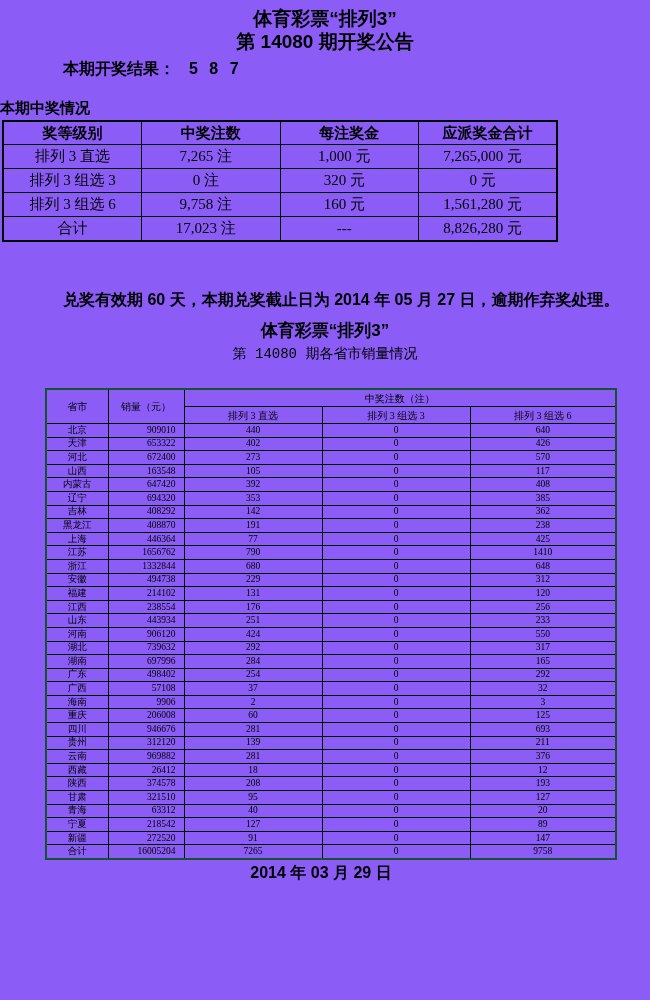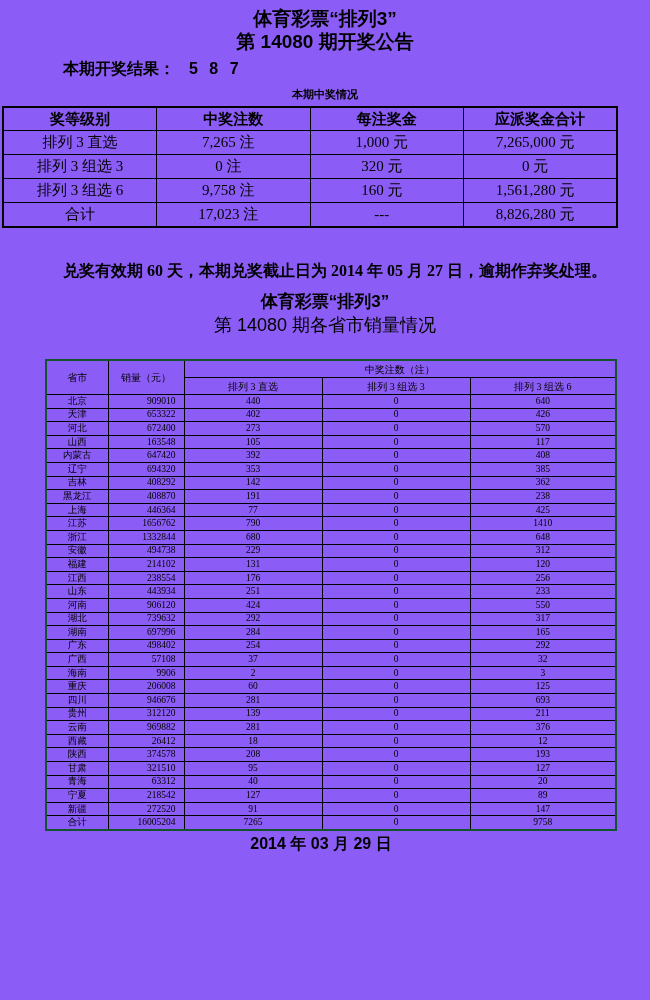--- a/index.html
+++ b/index.html
@@ -7,35 +7,35 @@
   .page{position:relative;width:650px;height:1000px;overflow:hidden;background:#8b5cf6;}
 
   .doc-title{padding-top:7px;text-align:center;font-size:19px;line-height:23px;font-weight:700;}
 
   .para{margin:0 10px 0 31px;font-size:16px;font-weight:700;line-height:31px;text-align:left;}
   .indent{text-indent:2em;}
   .p1{margin-top:50px;}
   .result-line{white-space:nowrap;}
   .result-nums{word-spacing:7px;padding-left:14px;}
 
-  .t1-title{margin-top:1px;text-align:center;font-size:11px;font-weight:700;line-height:18px;}
+  .t1-title{margin-top:15px;text-align:left;font-size:15px;font-weight:700;line-height:18px;}
 
   table{border-collapse:collapse;table-layout:fixed;}
-  table.t1{width:616px;margin:3px 2px 0 2px;border:2px solid #000;
+  table.t1{width:556px;margin:3px 2px 0 2px;border:2px solid #000;
            font-family:"Liberation Serif","DejaVu Serif",serif;font-size:15px;}
   .t1 th{border:1px solid #000;height:22px;font-family:"Liberation Sans",sans-serif;
          font-size:15px;font-weight:700;text-align:center;padding:0;}
   .t1 td{border:1px solid #000;height:23px;padding:0 10px 0 0;text-align:center;}
   .t1 td:first-child{text-align:center;padding:0;}
 
-  .p2{margin-top:27px;font-family:Liberation Serif, serif;}
+  .p2{margin-top:42px;}
 
   .subtitle{margin-top:5px;text-align:center;}
   .subtitle-l1{font-size:17px;font-weight:700;line-height:22px;}
-  .subtitle-l2{font-size:18px;font-weight:400;line-height:24px;}
+  .subtitle-l2{font-size:14px;font-weight:400;line-height:24px;font-family:Liberation Mono, monospace;}
 
   table.t2{width:570px;margin:22px 16px 0 45px;border:2px solid #14532d;font-size:9.5px;font-family:Liberation Serif, serif;}
   .t2 th{border:1px solid #000;height:16px;padding:0;font-size:10px;font-weight:400;text-align:center;line-height:11px;}
   .t2 td{border:1px solid #000;height:12.6px;padding:0;line-height:11px;text-align:center;}
   .t2 td:nth-child(2){text-align:right;padding-right:8px;}
 
   .footer-date{margin:3px 8px 0 0;text-align:center;font-size:16px;font-weight:700;line-height:19px;}
 </style>
 </head>
 <body>

